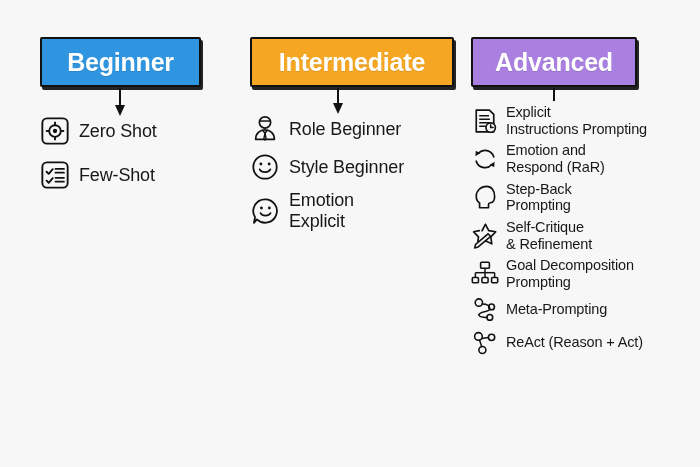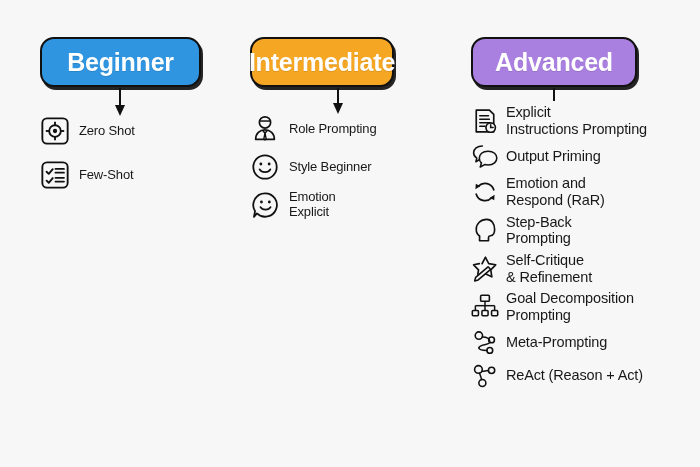--- a/index.html
+++ b/index.html
@@ -17,35 +17,35 @@
   #col-beginner{left:40px;width:200px;}
   #col-intermediate{left:250px;width:205px;}
   #col-advanced{left:471px;width:225px;}
 
   
   .pill{
     position:relative;
     height:50px;
     margin-top:37px;
     border:2.5px solid #111;
-    border-radius:14px;
+    border-radius:2px;
     display:flex;align-items:center;justify-content:center;
     box-sizing:border-box;
     box-shadow:2px 3px 0 rgba(0,0,0,0.85);
   }
   .pill-label{
     font-size:25px;
     font-weight:bold;
     color:#ffffff;
     letter-spacing:-0.2px;
     line-height:1;
     text-shadow:0 1px 0 rgba(0,0,0,0.10);
   }
   #pill-beginner{width:161px;background:#2f95e0;}
-  #pill-intermediate{width:144px;background:#f5a623;}
+  #pill-intermediate{width:204px;background:#f5a623;}
   #pill-advanced{width:166px;background:#a97fe0;}
 
   
   .arrow{position:absolute;left:0;top:0;pointer-events:none;}
 
   
   .list{position:absolute;left:0;width:100%;}
   #list-beginner{top:116px;}
   #list-intermediate{top:114px;}
   #list-advanced{top:104px;}
@@ -61,21 +61,21 @@
 
   .ico{
     width:30px;height:30px;
     flex:0 0 30px;
     margin-right:9px;
     display:block;
   }
   #list-advanced .ico{width:28px;height:28px;flex:0 0 28px;margin-right:7px;}
 
   .row-label{
-    font-size:13px;
+    font-size:18px;
     color:#18181a;
     line-height:1.15;
     letter-spacing:-0.15px;
     white-space:pre-line;
   }
   #list-advanced .row-label{font-size:14.5px;}
 </style>
 </head>
 <body>
 
@@ -137,21 +137,21 @@
     <div class="list" id="list-intermediate">
 
       <div class="row">
         <svg class="ico" viewBox="0 0 32 32">
           <circle cx="16" cy="9" r="6" fill="none" stroke="#111" stroke-width="1.8"></circle>
           <path d="M10.5 7.5 L21.5 7.5" stroke="#111" stroke-width="1.6"></path>
           <path d="M6 27 C6 20.5 10.5 17 16 17 C21.5 17 26 20.5 26 27 Z" fill="none" stroke="#111" stroke-width="1.8" stroke-linejoin="round"></path>
           <path d="M13.5 17.4 L16 20.5 L18.5 17.4" fill="none" stroke="#111" stroke-width="1.6"></path>
           <path d="M16 20.5 L14.7 26.8 L16 27.6 L17.3 26.8 Z" fill="none" stroke="#111" stroke-width="1.5"></path>
         </svg>
-        <span class="row-label">Role Prompting</span>
+        <span class="row-label">Role Beginner</span>
       </div>
 
       <div class="row">
         <svg class="ico" viewBox="0 0 32 32">
           <circle cx="16" cy="16" r="12.5" fill="none" stroke="#111" stroke-width="1.9"></circle>
           <circle cx="11.6" cy="12.8" r="1.5" fill="#111"></circle>
           <circle cx="20.4" cy="12.8" r="1.5" fill="#111"></circle>
           <path d="M10.3 18.5 C12.4 22.4 19.6 22.4 21.7 18.5" fill="none" stroke="#111" stroke-width="1.9" stroke-linecap="round"></path>
         </svg>
         <span class="row-label">Style Beginner</span>
@@ -192,29 +192,20 @@
           <line x1="10" y1="14" x2="21" y2="14" stroke="#111" stroke-width="1.7" stroke-linecap="round"></line>
           <line x1="10" y1="18" x2="21" y2="18" stroke="#111" stroke-width="1.7" stroke-linecap="round"></line>
           <line x1="10" y1="22" x2="16" y2="22" stroke="#111" stroke-width="1.7" stroke-linecap="round"></line>
           <circle cx="22.5" cy="23.5" r="5.4" fill="#f7f7f7" stroke="#111" stroke-width="1.9"></circle>
           <path d="M22.5 20.3 L22.5 23.5 L25.3 23.5" fill="none" stroke="#111" stroke-width="1.7" stroke-linecap="round"></path>
         </svg>
         <span class="row-label">Explicit
 Instructions Prompting</span>
       </div>
 
-      <div class="row">
-        <svg class="ico" viewBox="0 0 32 32">
-          <path d="M13 4.5 C7.2 4.5 3 8 3 12.3 C3 14.8 4.4 17 6.6 18.4 L5.6 22.6 L10 19.8" fill="none" stroke="#111" stroke-width="1.8" stroke-linejoin="round" stroke-linecap="round"></path>
-          <path d="M19.5 10.5 C26 10.5 29.5 14.2 29.5 18.4 C29.5 22.6 26 26.3 19.5 26.3
-                   C18.1 26.3 16.8 26.1 15.6 25.8 L10.6 28.6 L11.9 24 C10 22.6 9.5 20.6 9.5 18.4
-                   C9.5 14.2 13 10.5 19.5 10.5 Z" fill="#f7f7f7" stroke="#111" stroke-width="1.8" stroke-linejoin="round"></path>
-        </svg>
-        <span class="row-label">Output Priming</span>
-      </div>
 
       <div class="row">
         <svg class="ico" viewBox="0 0 32 32">
           <path d="M26 13.5 A10.5 10.5 0 0 0 8.5 9.2" fill="none" stroke="#111" stroke-width="2" stroke-linecap="round"></path>
           <polygon points="5.5,6.5 10.5,9.5 5,12.8" fill="#111"></polygon>
           <path d="M6 18.5 A10.5 10.5 0 0 0 23.5 22.8" fill="none" stroke="#111" stroke-width="2" stroke-linecap="round"></path>
           <polygon points="26.5,25.5 21.5,22.5 27,19.2" fill="#111"></polygon>
         </svg>
         <span class="row-label">Emotion and
 Respond (RaR)</span>

